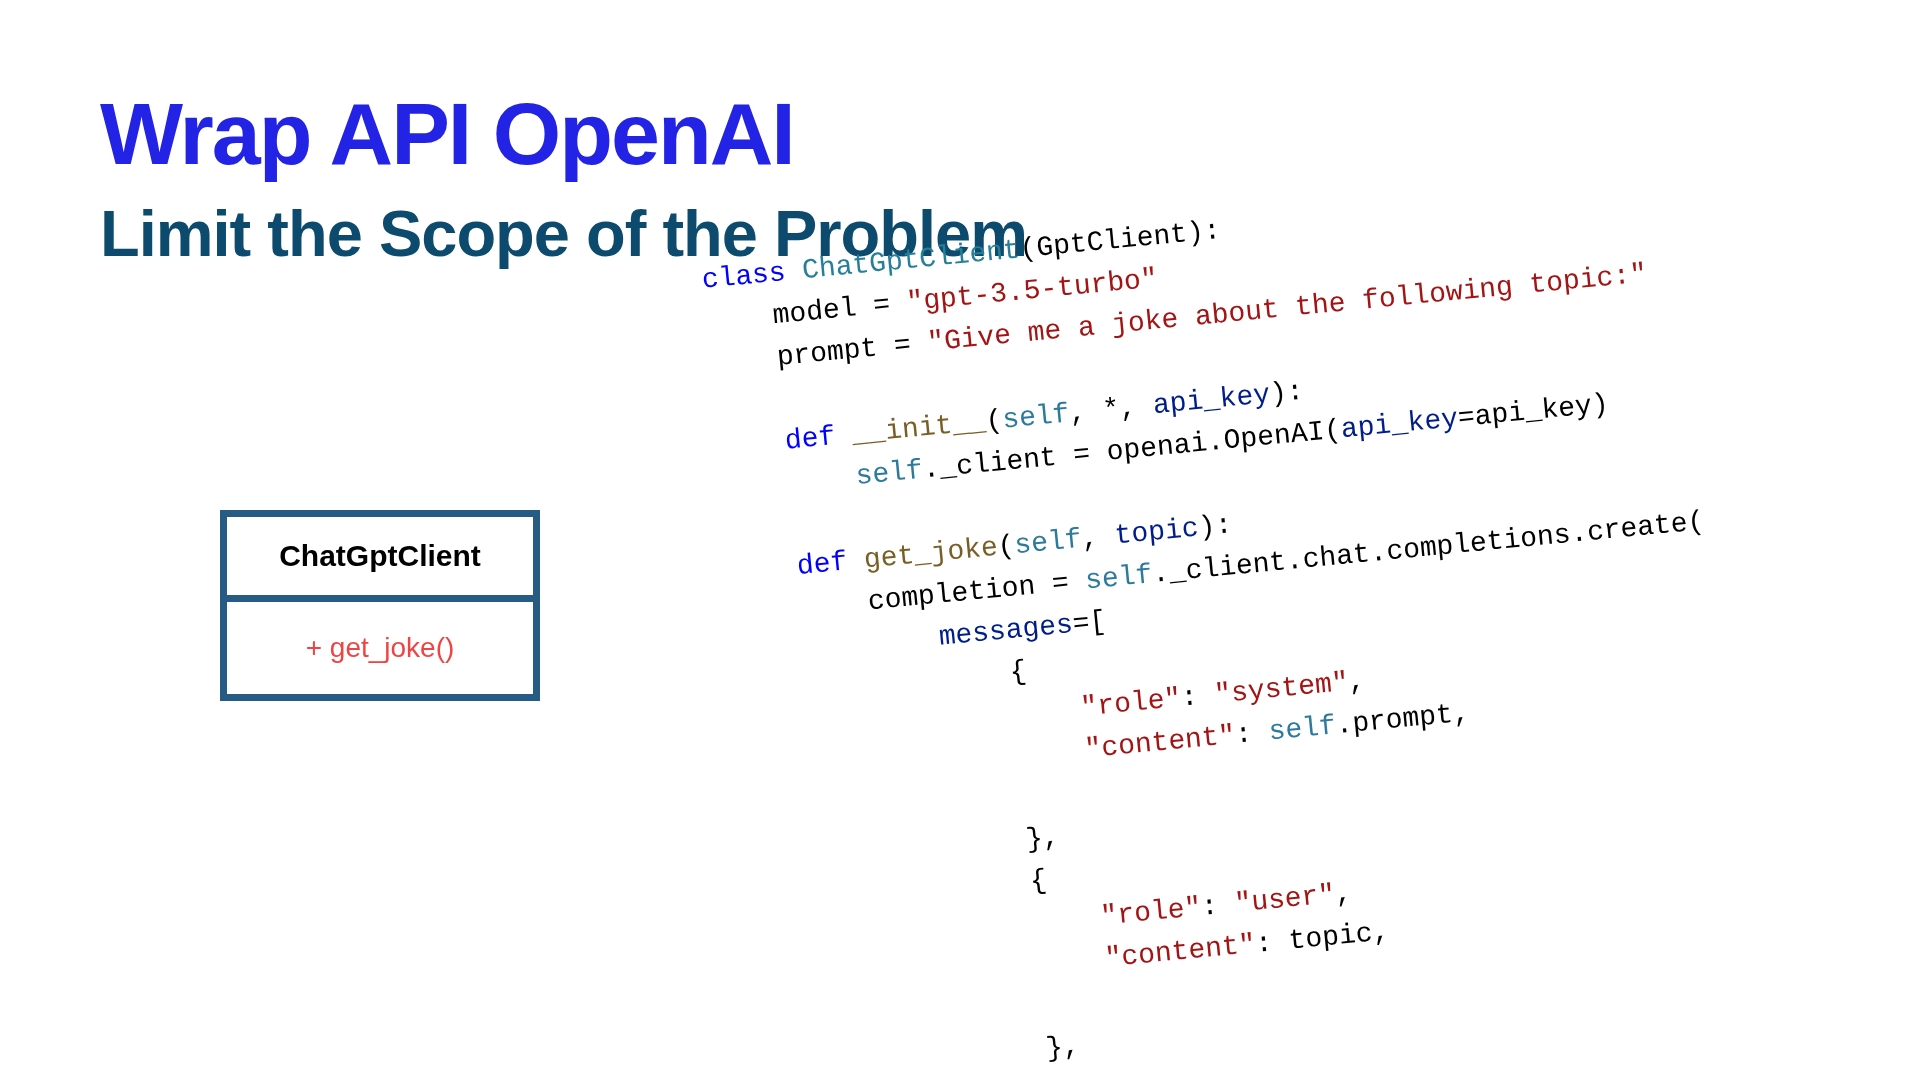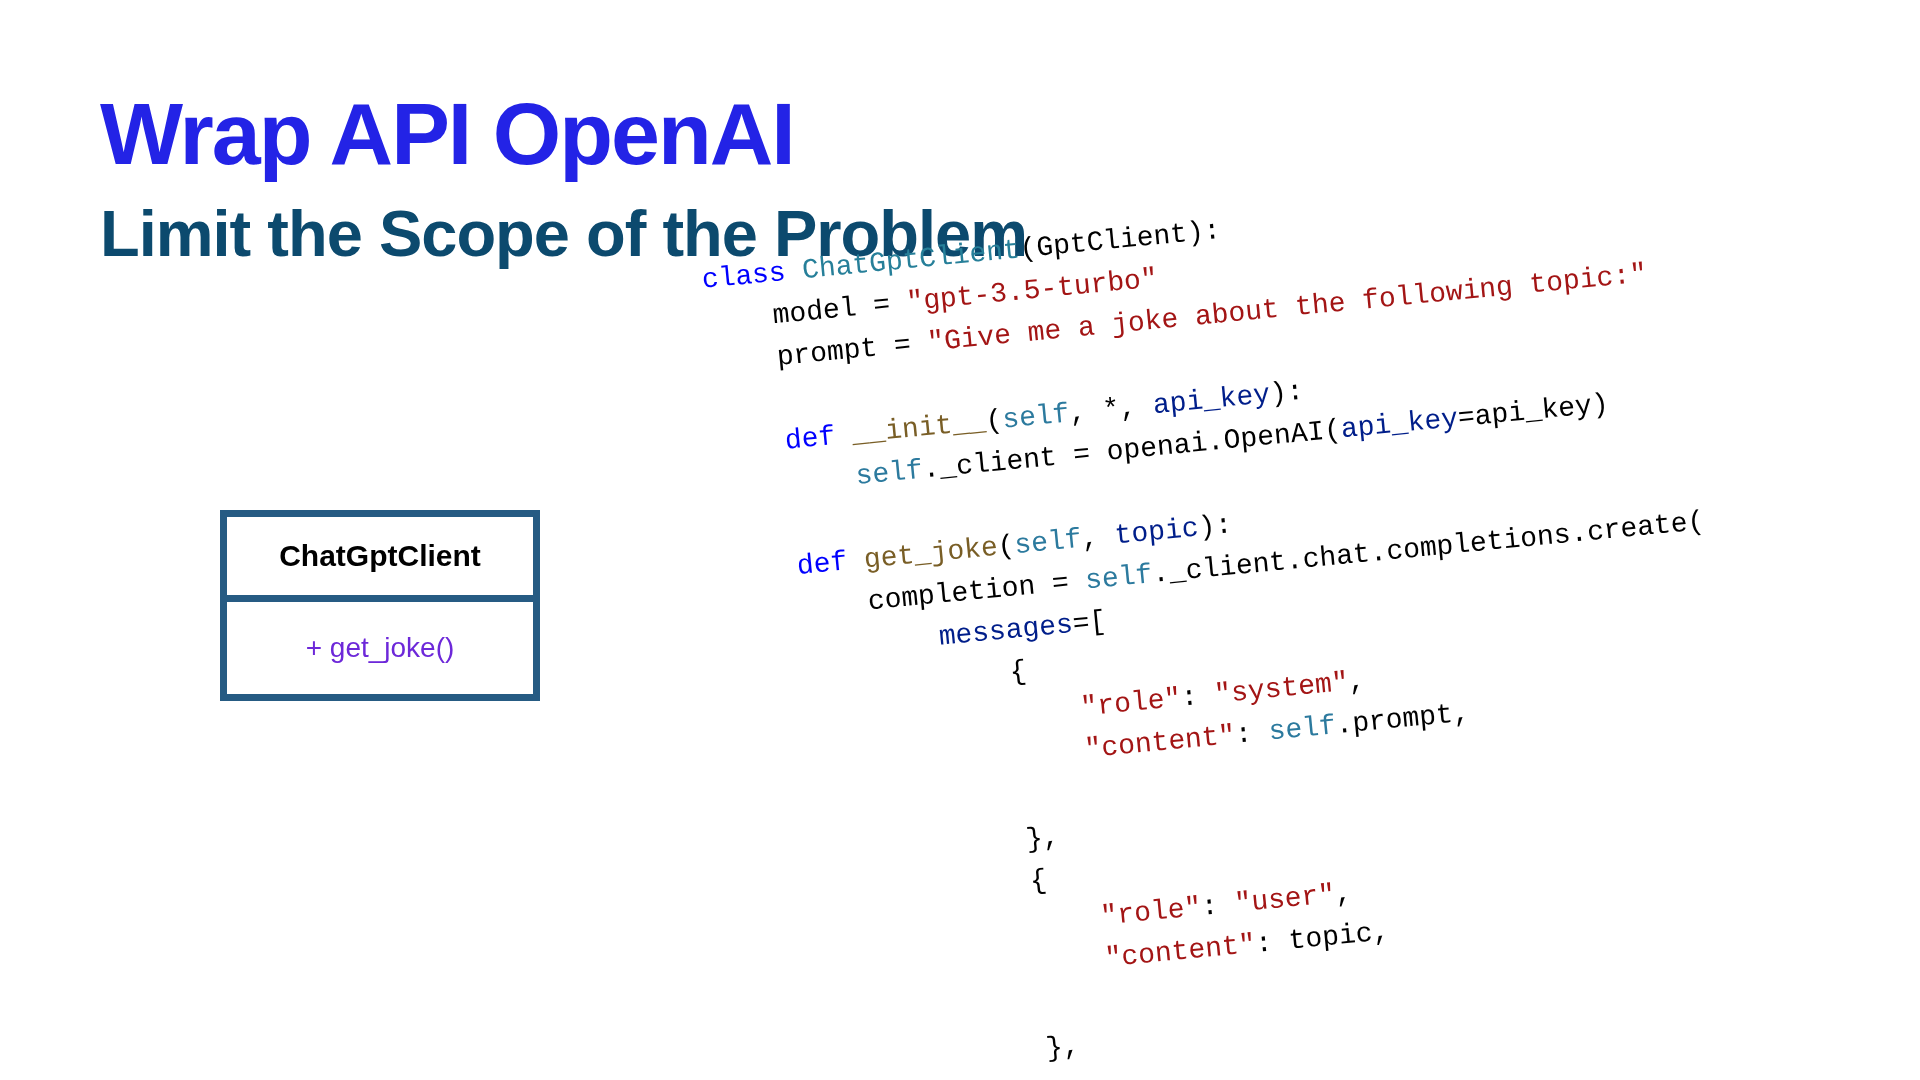--- a/index.html
+++ b/index.html
@@ -45,21 +45,21 @@
       text-align: center;
       font-size: 30px;
       font-weight: 700;
       color: #000000;
     }
     .uml-body {
       padding: 30px 10px;
       text-align: center;
       font-size: 28px;
       font-weight: 500;
-      color: #6d28d9;
+      color: #ef4444;
     }
     .code-block {
       position: absolute;
       left: 700px;
       top: 260px;
       width: 1400px;
       font-family: "Menlo", "Consolas", "Courier New", monospace;
       font-size: 28px;
       line-height: 1.5;
       white-space: pre;

